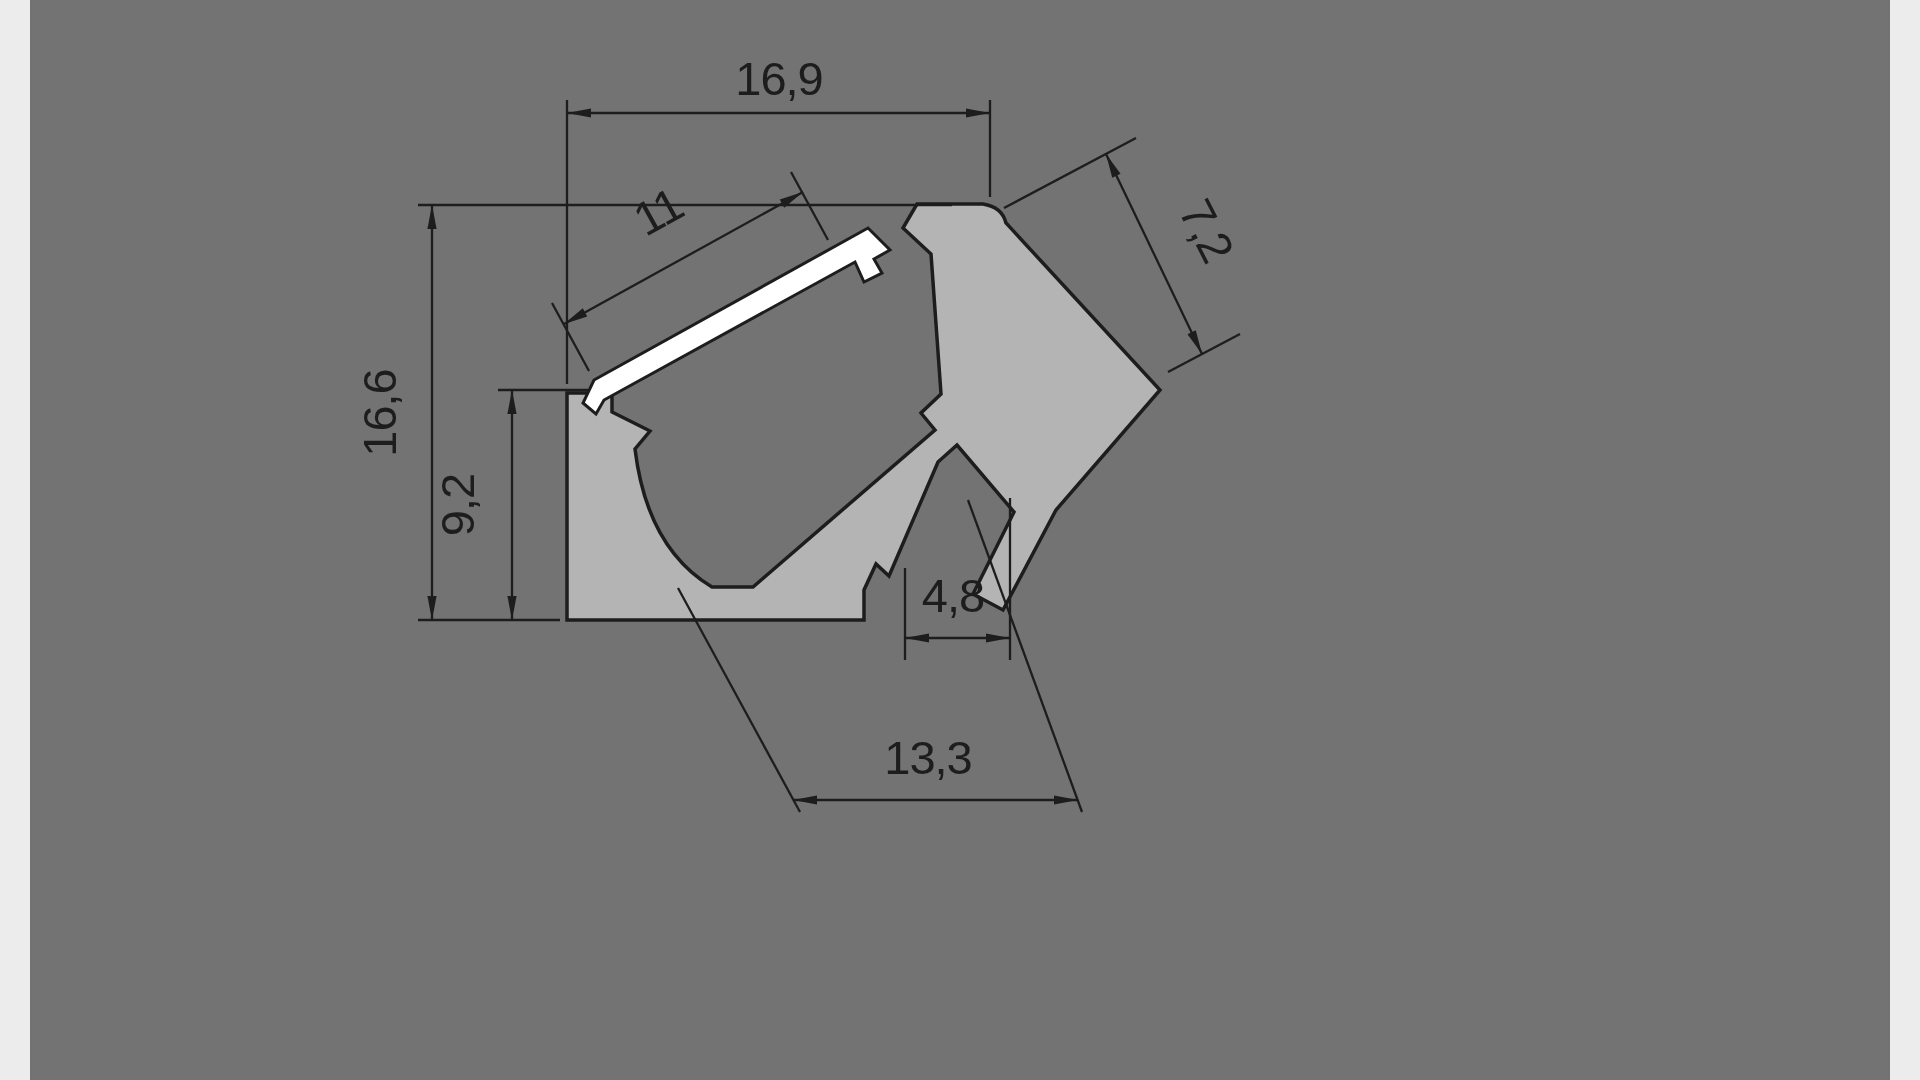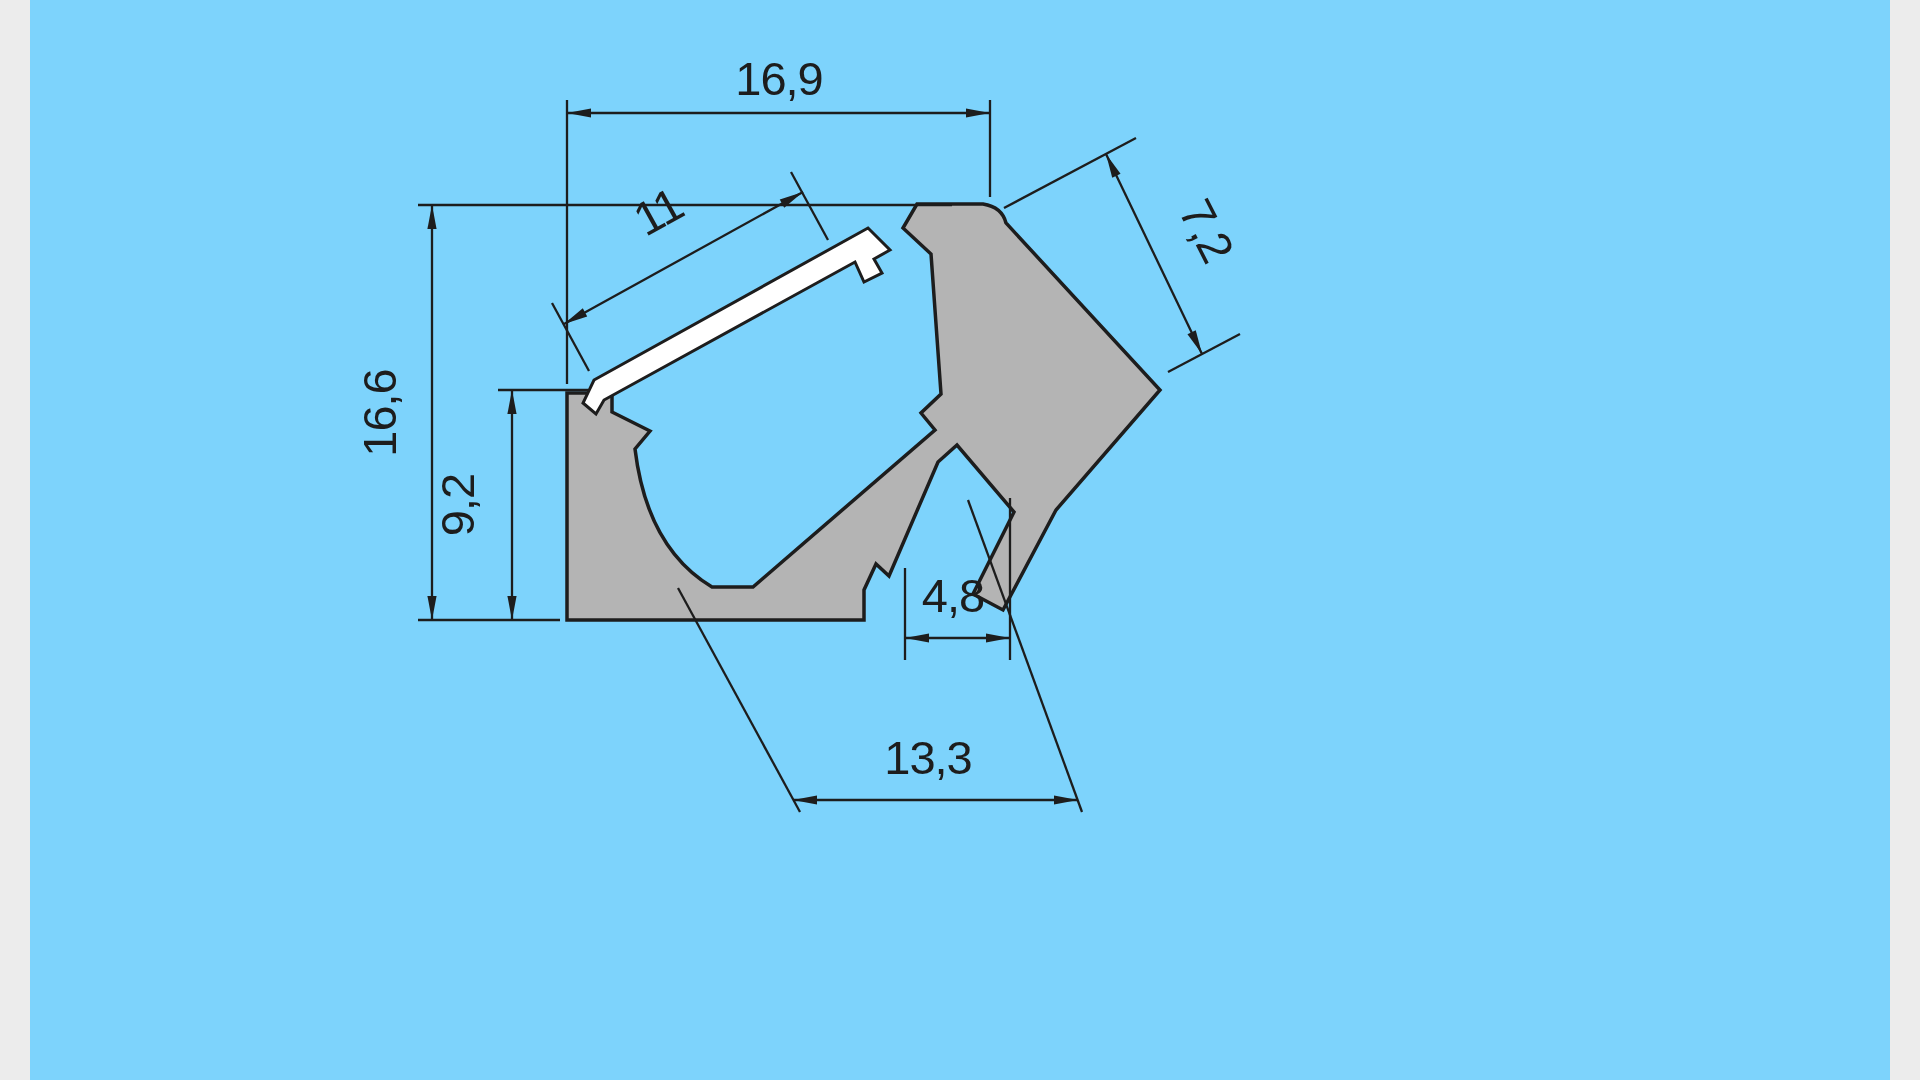--- a/index.html
+++ b/index.html
@@ -1,16 +1,16 @@
 <!DOCTYPE html>
 <html><head>
 <meta charset="utf-8">
 <style>
   html,body{margin:0;padding:0;background:#ffffff;}
-  .stage{position:relative;width:1920px;height:1080px;background:#7dd3fc;overflow:hidden;}
+  .stage{position:relative;width:1920px;height:1080px;background:#737373;overflow:hidden;}
   .edge-strip{position:absolute;top:0;width:30px;height:1080px;background:#ececec;}
   .edge-strip.left{left:0;}
   .edge-strip.right{right:0;}
   svg{position:absolute;left:0;top:0;}
   .ext,.dim{stroke:#1d1d1d;stroke-width:2.3;fill:none;}
   .body-path{stroke:#1d1d1d;stroke-width:3.5;stroke-linejoin:miter;}
   .cover-path{stroke:#1d1d1d;stroke-width:3;stroke-linejoin:miter;}
   .dimtext{font-family:"Liberation Sans",sans-serif;font-size:47px;fill:#1d1d1d;
            text-anchor:middle;letter-spacing:-1px;}
 </style>

